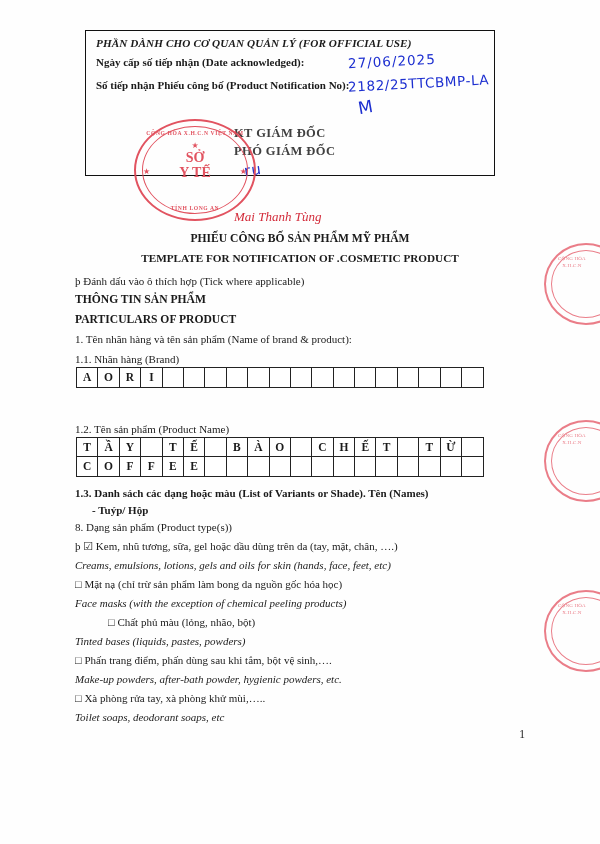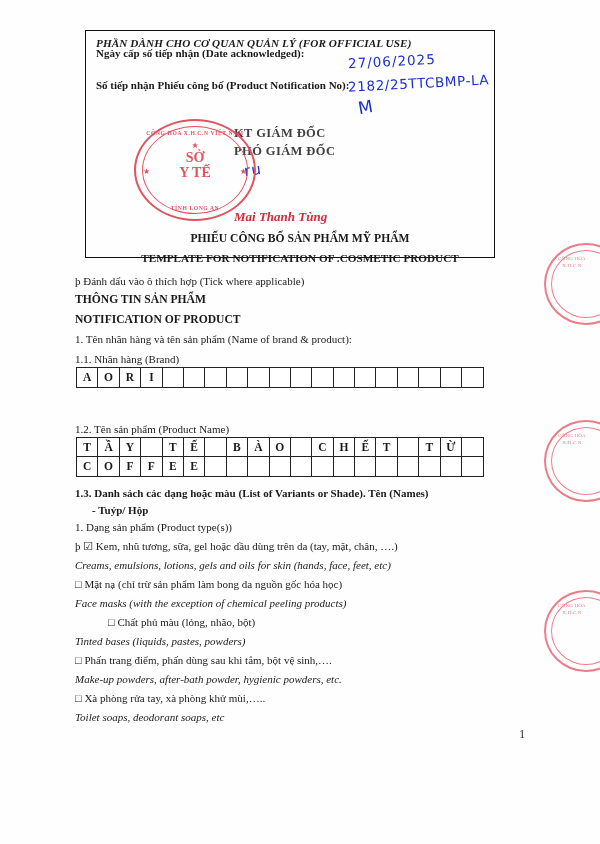--- a/index.html
+++ b/index.html
@@ -21,40 +21,40 @@
     inset: 0;
     background: #fefefe;
   }
 
   
   .official-box {
     position: absolute;
     left: 85px;
     top: 30px;
     width: 410px;
-    height: 228px;
+    height: 146px;
     border: 1.4px solid #111;
     box-sizing: border-box;
   }
   .official-title {
     position: absolute;
     left: 10px;
     top: 6px;
     font-weight: bold;
     font-style: italic;
     font-size: 11.2px;
     letter-spacing: 0.1px;
   }
   .ob-line {
     position: absolute;
     left: 10px;
     font-size: 11px;
     font-weight: bold;
   }
-  .ob1 { top: 16px; }
+  .ob1 { top: 25px; }
   .ob2 { top: 48px; }
   .ob3 { top: 68px; font-style: italic; }
 
   
   .hand {
     position: absolute;
     color: #1d2fd0;
     font-family: "DejaVu Sans", sans-serif;
     font-size: 13px;
     letter-spacing: 1px;
@@ -84,21 +84,21 @@
   }
   .kt-gd  { left: 148px; top: 95px; }
   .pho-gd { left: 148px; top: 113px; }
   .sig-name {
     position: absolute;
     left: 148px;
     top: 178px;
     color: #d32b3a;
     font-size: 13px;
     font-style: italic;
-    font-weight: bold;
+    font-weight: normal;
   }
 
   
   .seal {
     position: absolute;
     left: 48px;
     top: 88px;
     width: 118px;
     height: 98px;
     border: 2px solid #e04a58;
@@ -288,21 +288,21 @@
   </div>
   <div class="side-seal ss3">
     <span>CỘNG HÒA X.H.C.N</span>
   </div>
 
   <div class="doc-title t1">PHIẾU CÔNG BỐ SẢN PHẨM MỸ PHẨM</div>
   <div class="doc-title t2">TEMPLATE FOR NOTIFICATION OF .COSMETIC PRODUCT</div>
 
   <div class="body-line ln-tick">þ Đánh dấu vào ô thích hợp (Tick where applicable)</div>
   <div class="body-line ln-thongtin">THÔNG TIN SẢN PHẨM</div>
-  <div class="body-line ln-partic">NOTIFICATION OF PRODUCT</div>
+  <div class="body-line ln-partic">PARTICULARS OF PRODUCT</div>
   <div class="body-line ln-1">1. Tên nhãn hàng và tên sản phẩm (Name of brand &amp; product):</div>
   <div class="body-line ln-11">1.1. Nhãn hàng (Brand)</div>
 
   <div class="grid grid-brand">
     <div class="cell">A</div>
     <div class="cell">O</div>
     <div class="cell">R</div>
     <div class="cell">I</div>
     <div class="cell"></div>
     <div class="cell"></div>
@@ -362,21 +362,21 @@
     <div class="cell"></div>
     <div class="cell"></div>
     <div class="cell"></div>
     <div class="cell"></div>
     <div class="cell"></div>
     <div class="cell"></div>
   </div>
 
   <div class="body-line ln-13">1.3. Danh sách các dạng hoặc màu (List of Variants or Shade). Tên (Names)</div>
   <div class="body-line ln-tuyp">- Tuýp/ Hộp</div>
-  <div class="body-line ln-2">1. Dạng sản phẩm (Product type(s))</div>
+  <div class="body-line ln-2">8. Dạng sản phẩm (Product type(s))</div>
 
   <div class="body-line ln-opt1">þ ☑  Kem, nhũ tương, sữa, gel hoặc dầu dùng trên da (tay, mặt, chân, ….)</div>
   <div class="body-line ln-opt1i">Creams, emulsions, lotions, gels and oils for skin (hands, face, feet, etc)</div>
   <div class="body-line ln-opt2">□ Mặt nạ (chỉ trừ sản phẩm làm bong da nguồn gốc hóa học)</div>
   <div class="body-line ln-opt2i">Face masks (with the exception of chemical peeling products)</div>
   <div class="body-line ln-opt3">□ Chất phủ màu (lỏng, nhão, bột)</div>
   <div class="body-line ln-opt3i">Tinted bases (liquids, pastes, powders)</div>
   <div class="body-line ln-opt4">□ Phấn trang điểm, phấn dùng sau khi tắm, bột vệ sinh,….</div>
   <div class="body-line ln-opt4i">Make-up powders, after-bath powder, hygienic powders, etc.</div>
   <div class="body-line ln-opt5">□ Xà phòng rửa tay, xà phòng khử mùi,…..</div>

